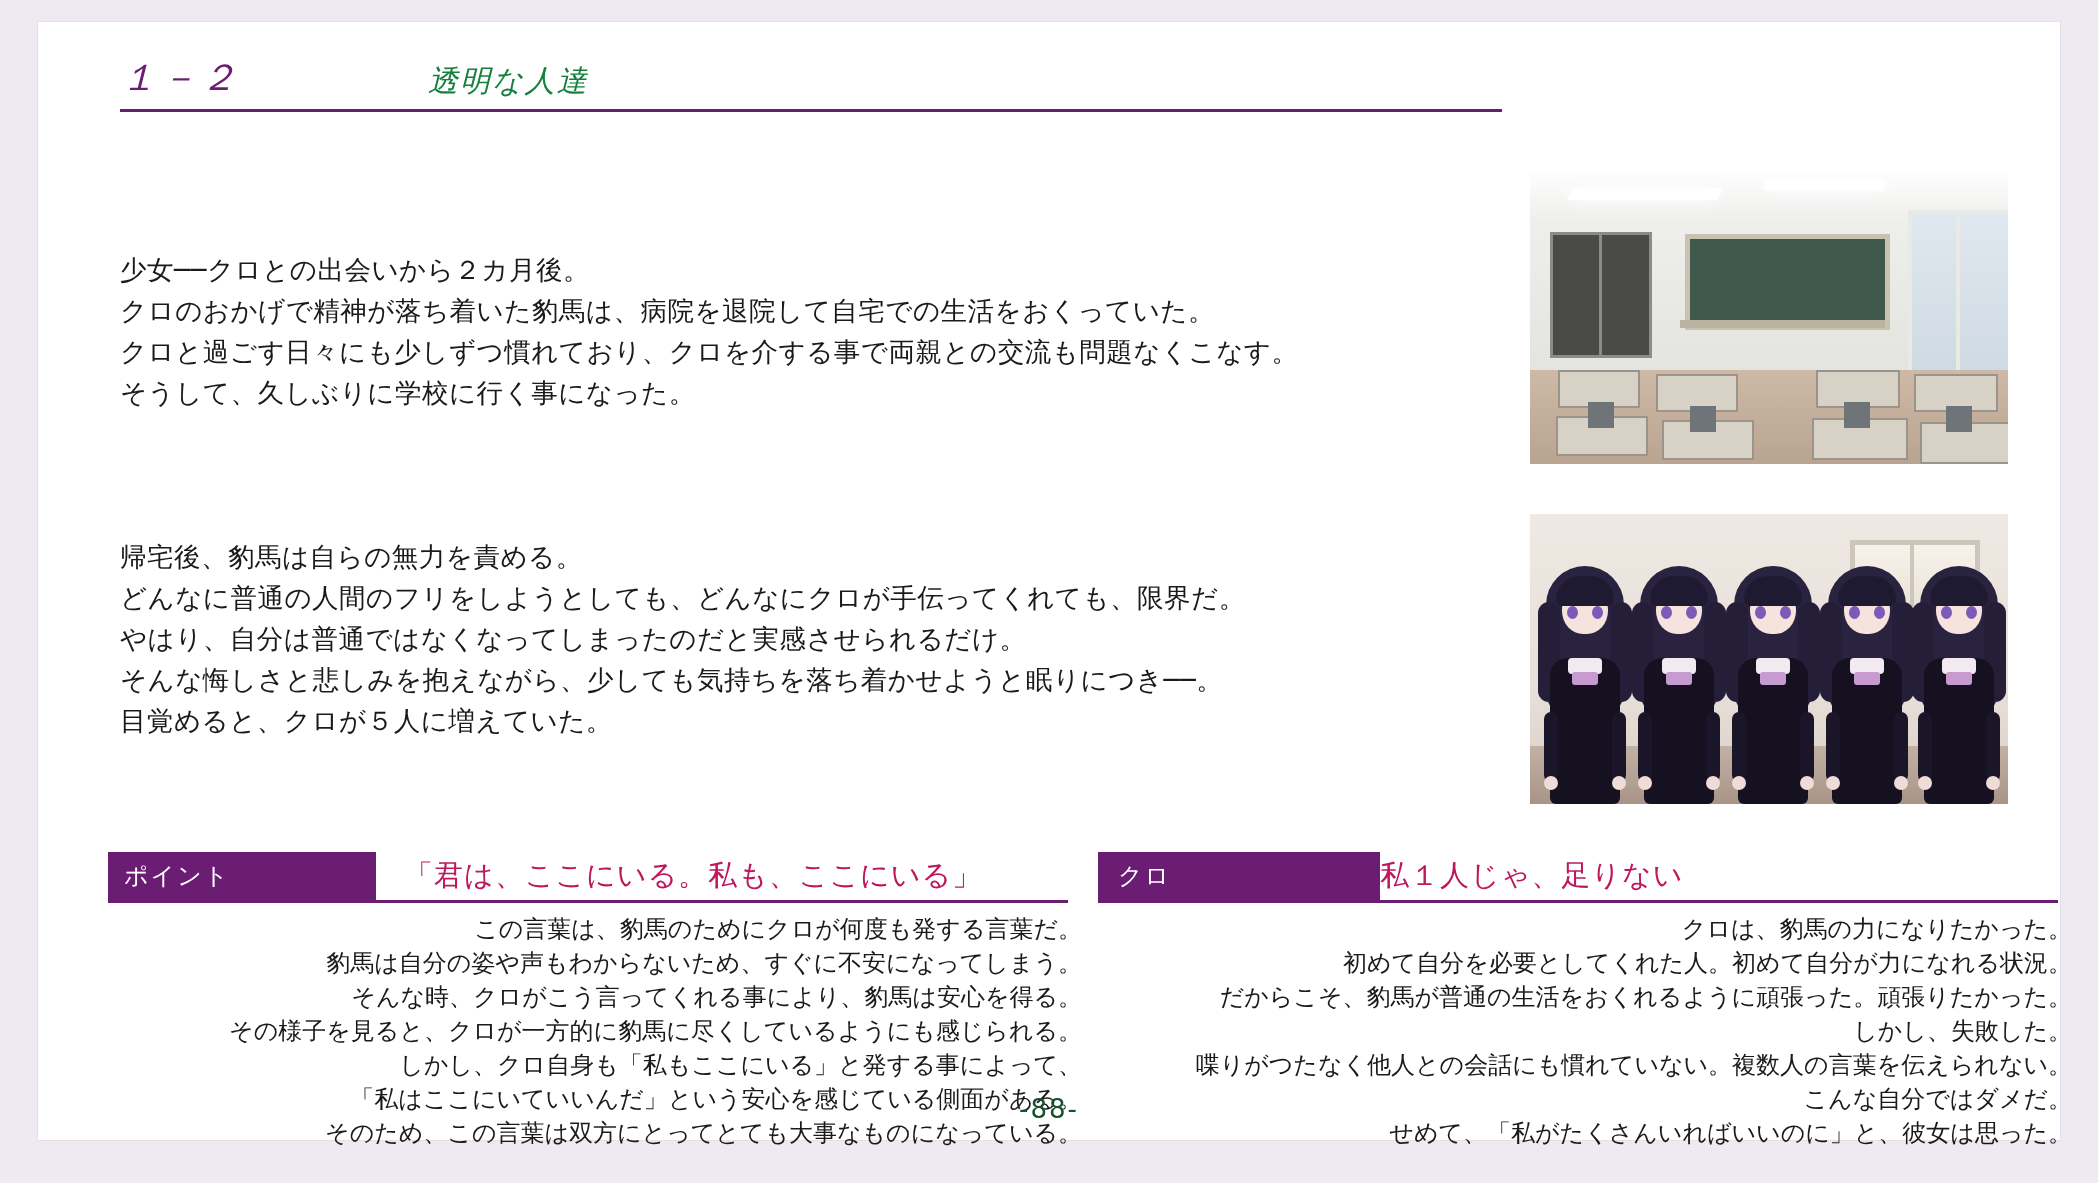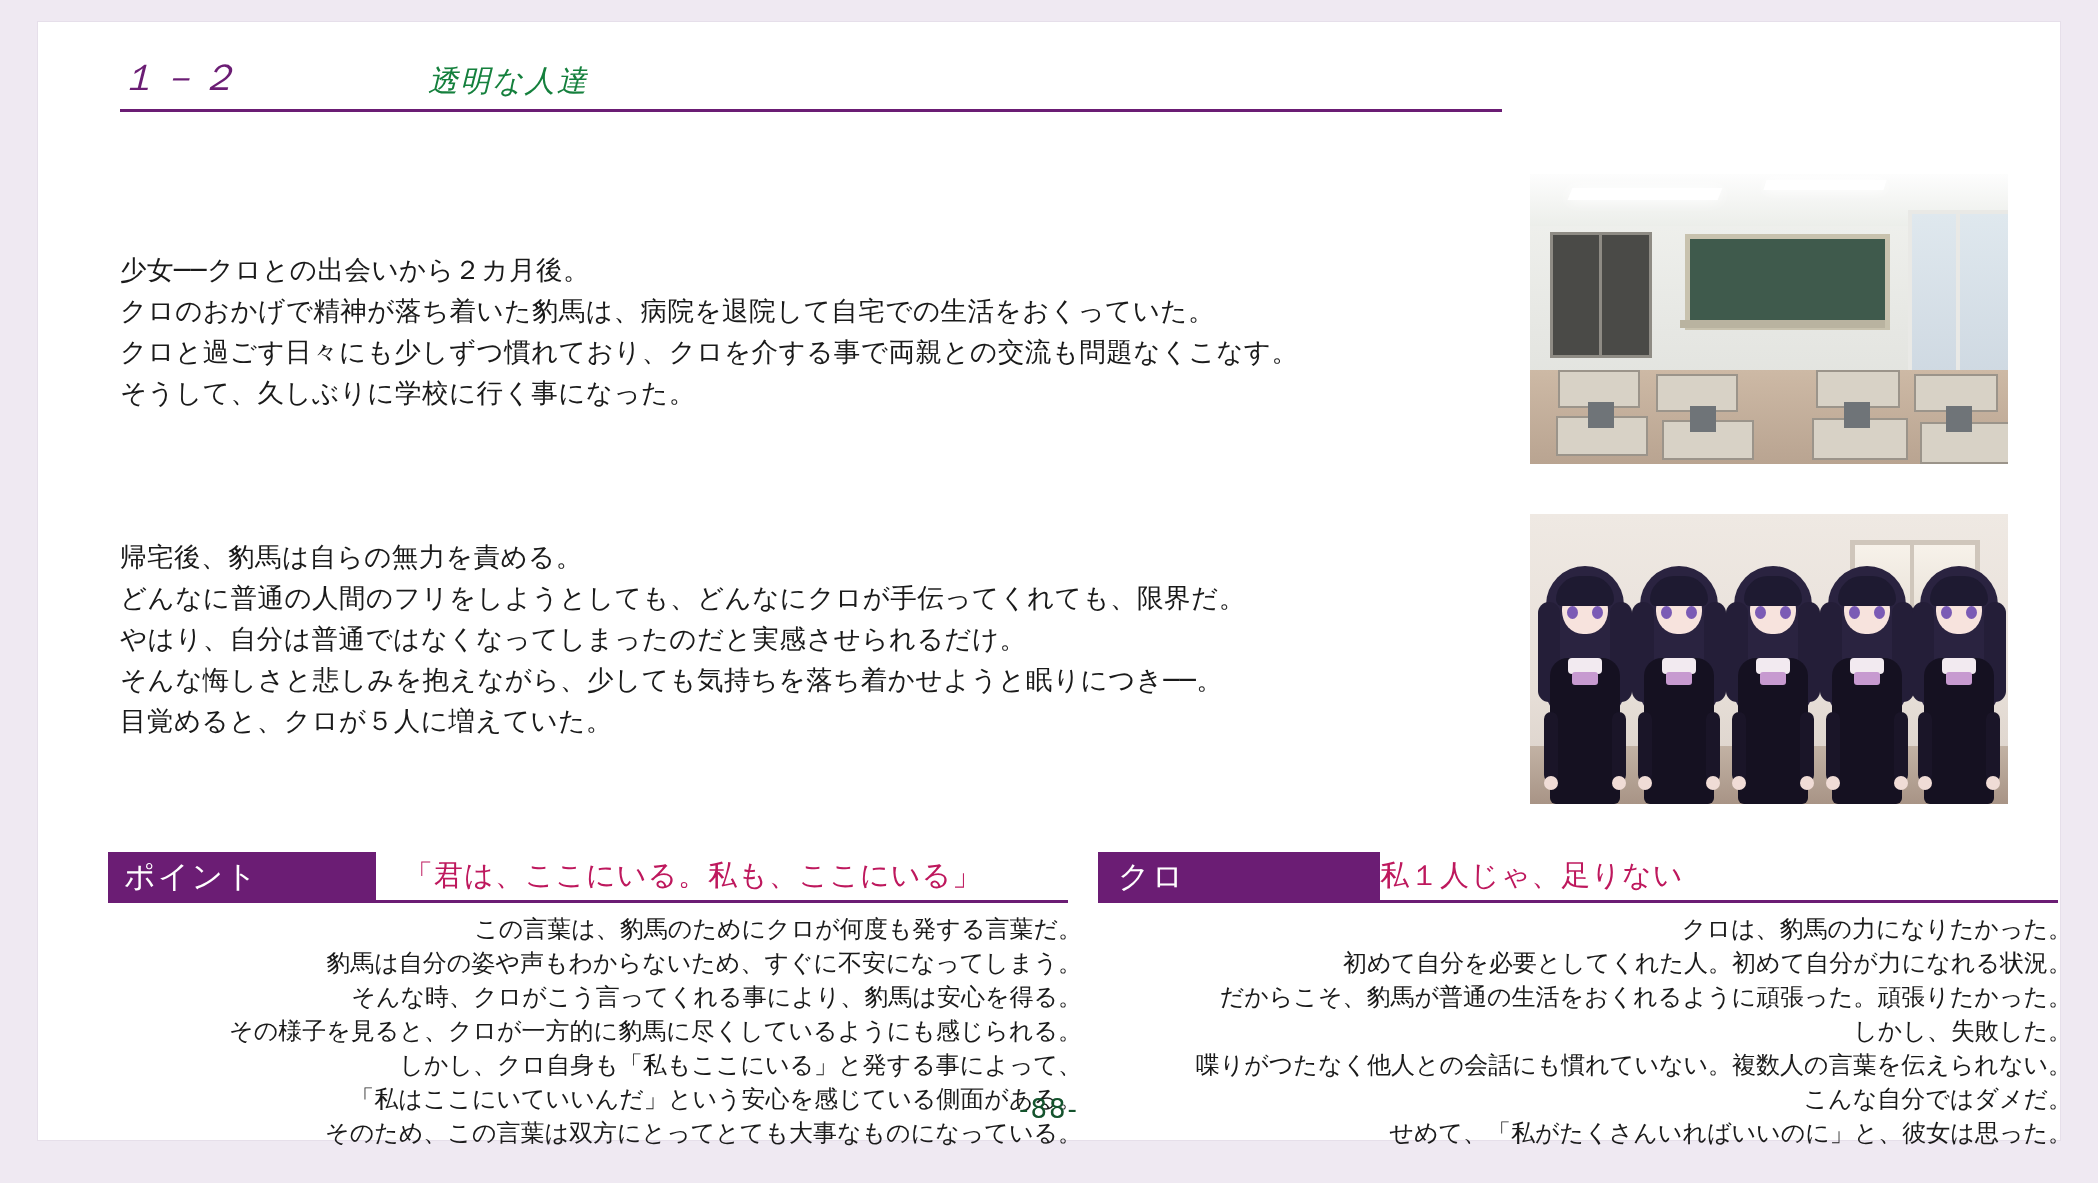--- a/index.html
+++ b/index.html
@@ -133,21 +133,21 @@
   
   .note { position: absolute; width: 980px; }
   .note-left  { left: 70px;  top: 830px; }
   .note-right { left: 1060px; top: 830px; }
   .note-tag {
     position: absolute;
     left: 0; top: 0;
     width: 268px; height: 48px;
     background: #6b1d74;
     color: #ffffff;
-    font-size: 31px;
+    font-size: 24px;
     line-height: 48px;
     padding-left: 16px;
     box-sizing: border-box;
     letter-spacing: 2px;
   }
   .note-right .note-tag { width: 282px; padding-left: 20px; }
   .note-head {
     position: absolute;
     left: 296px; top: 4px;
     font-size: 29px;

